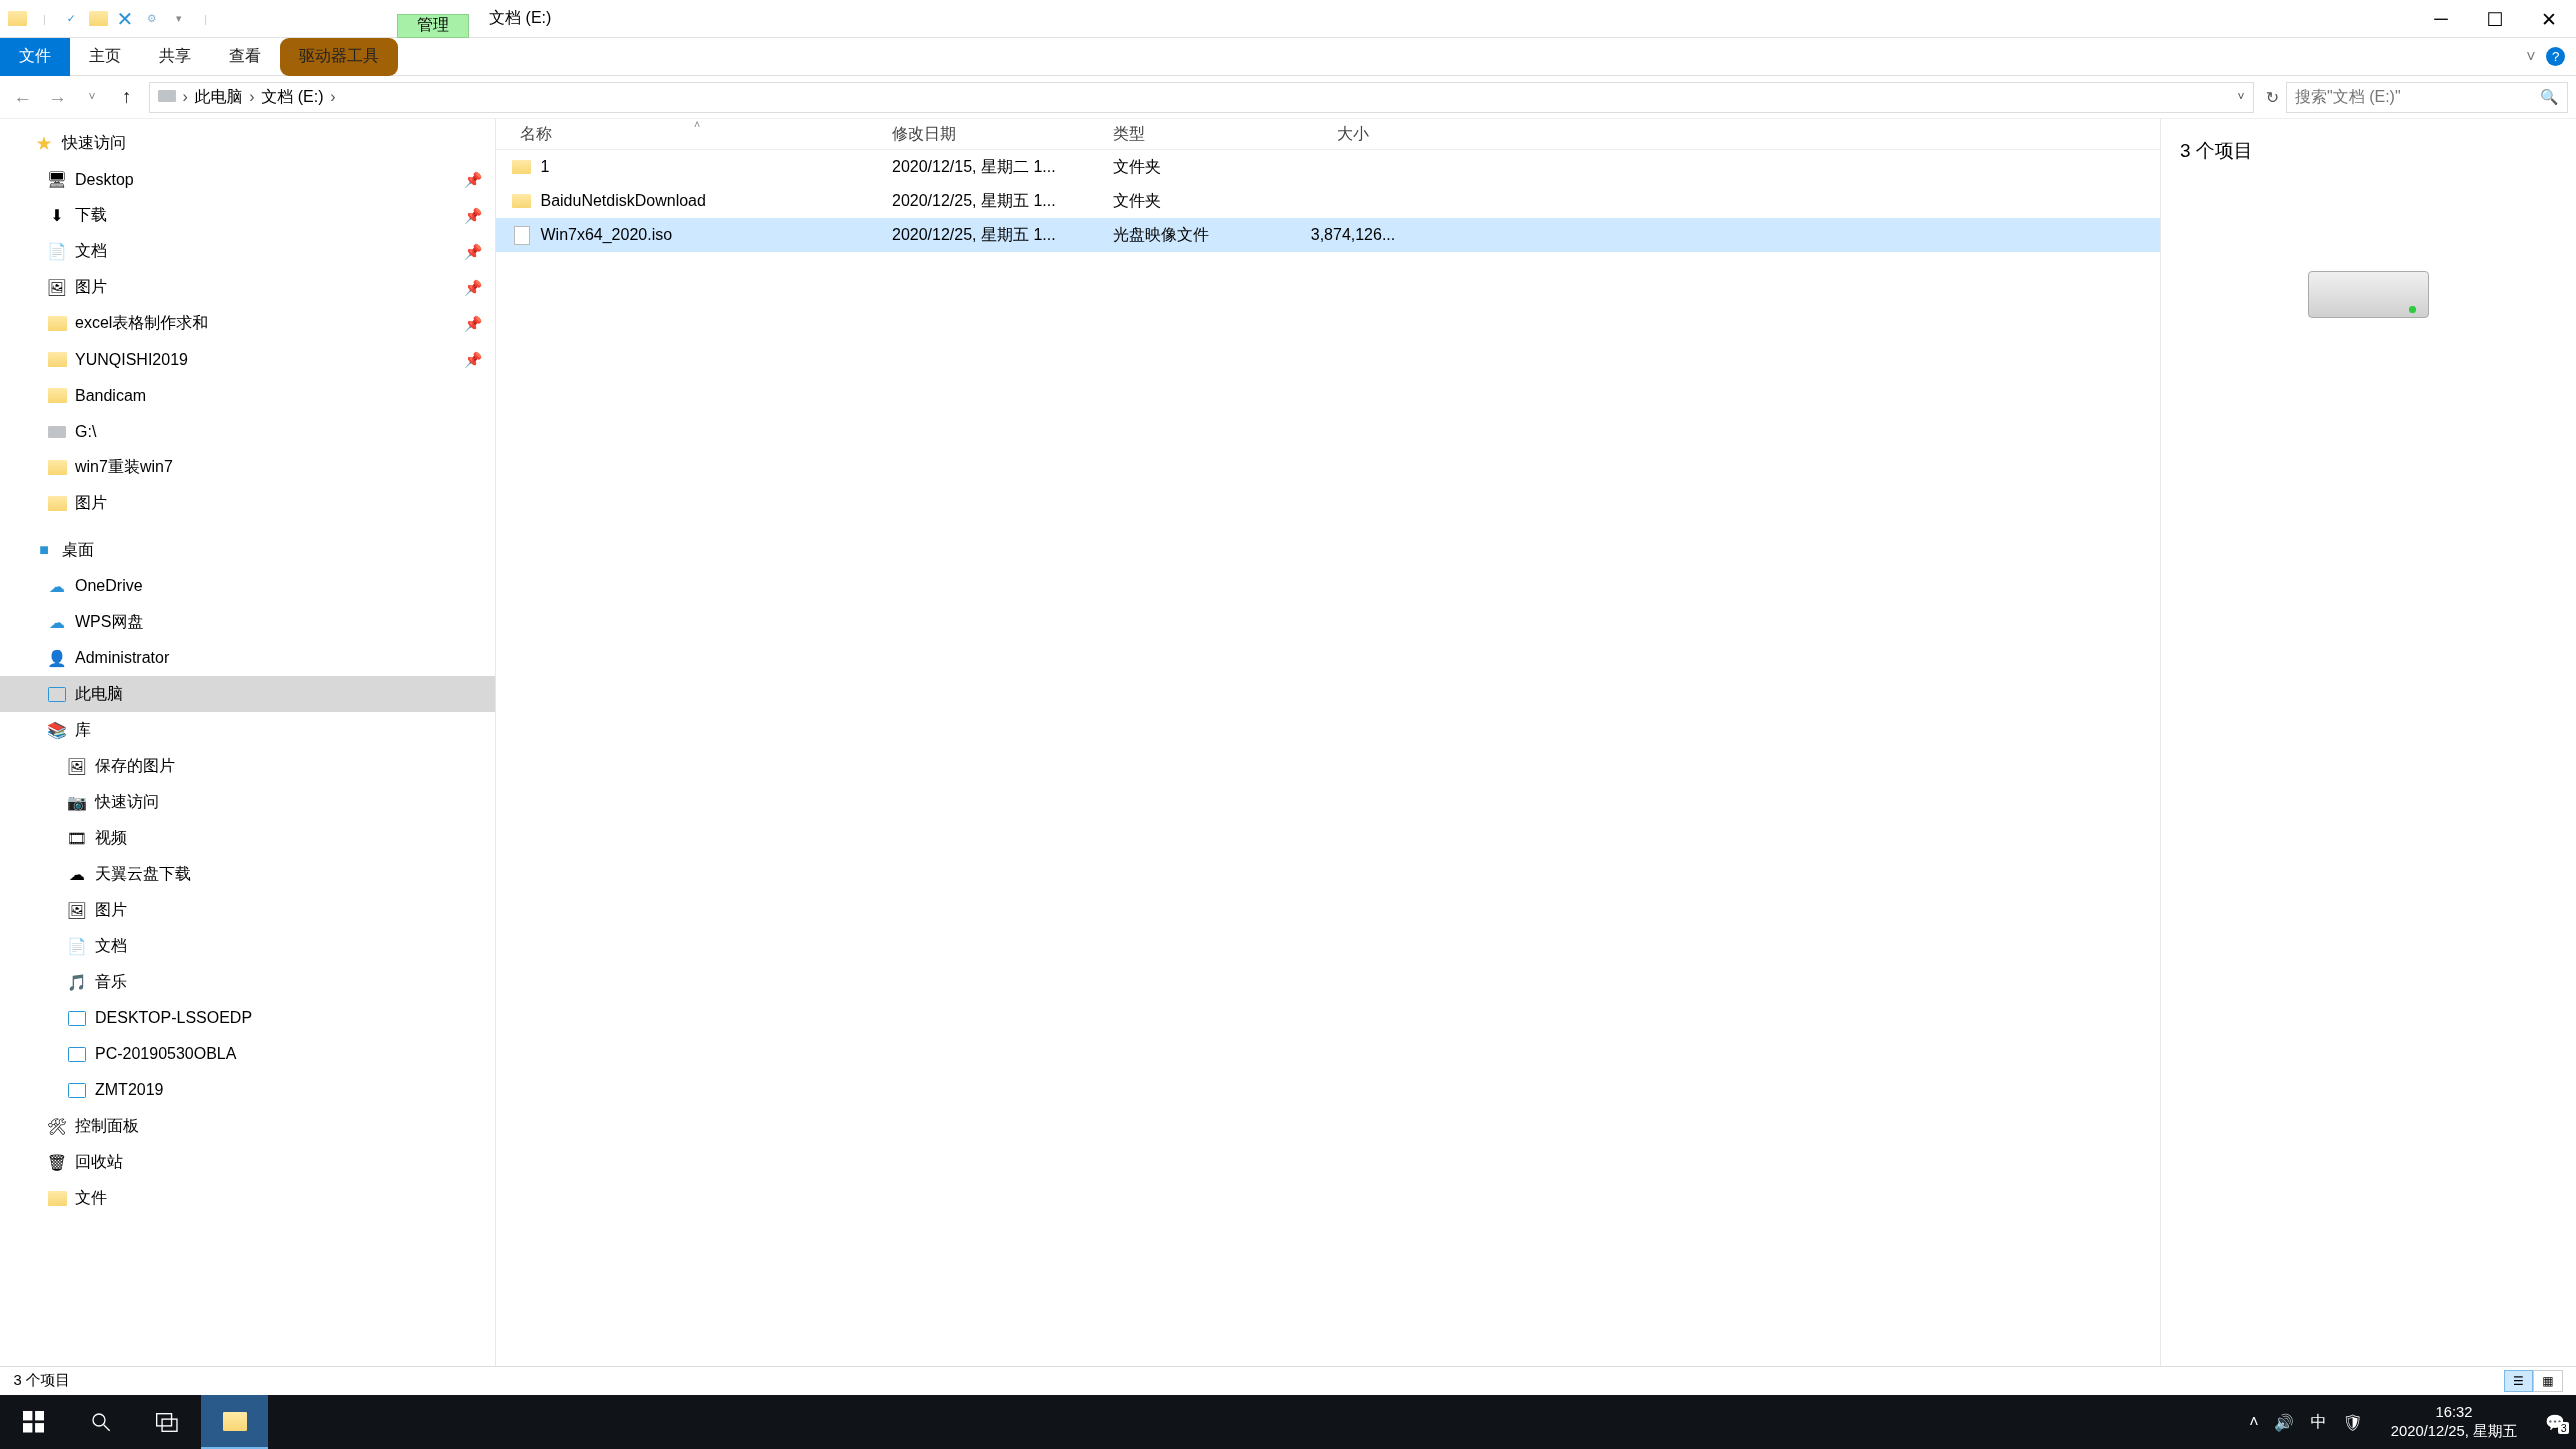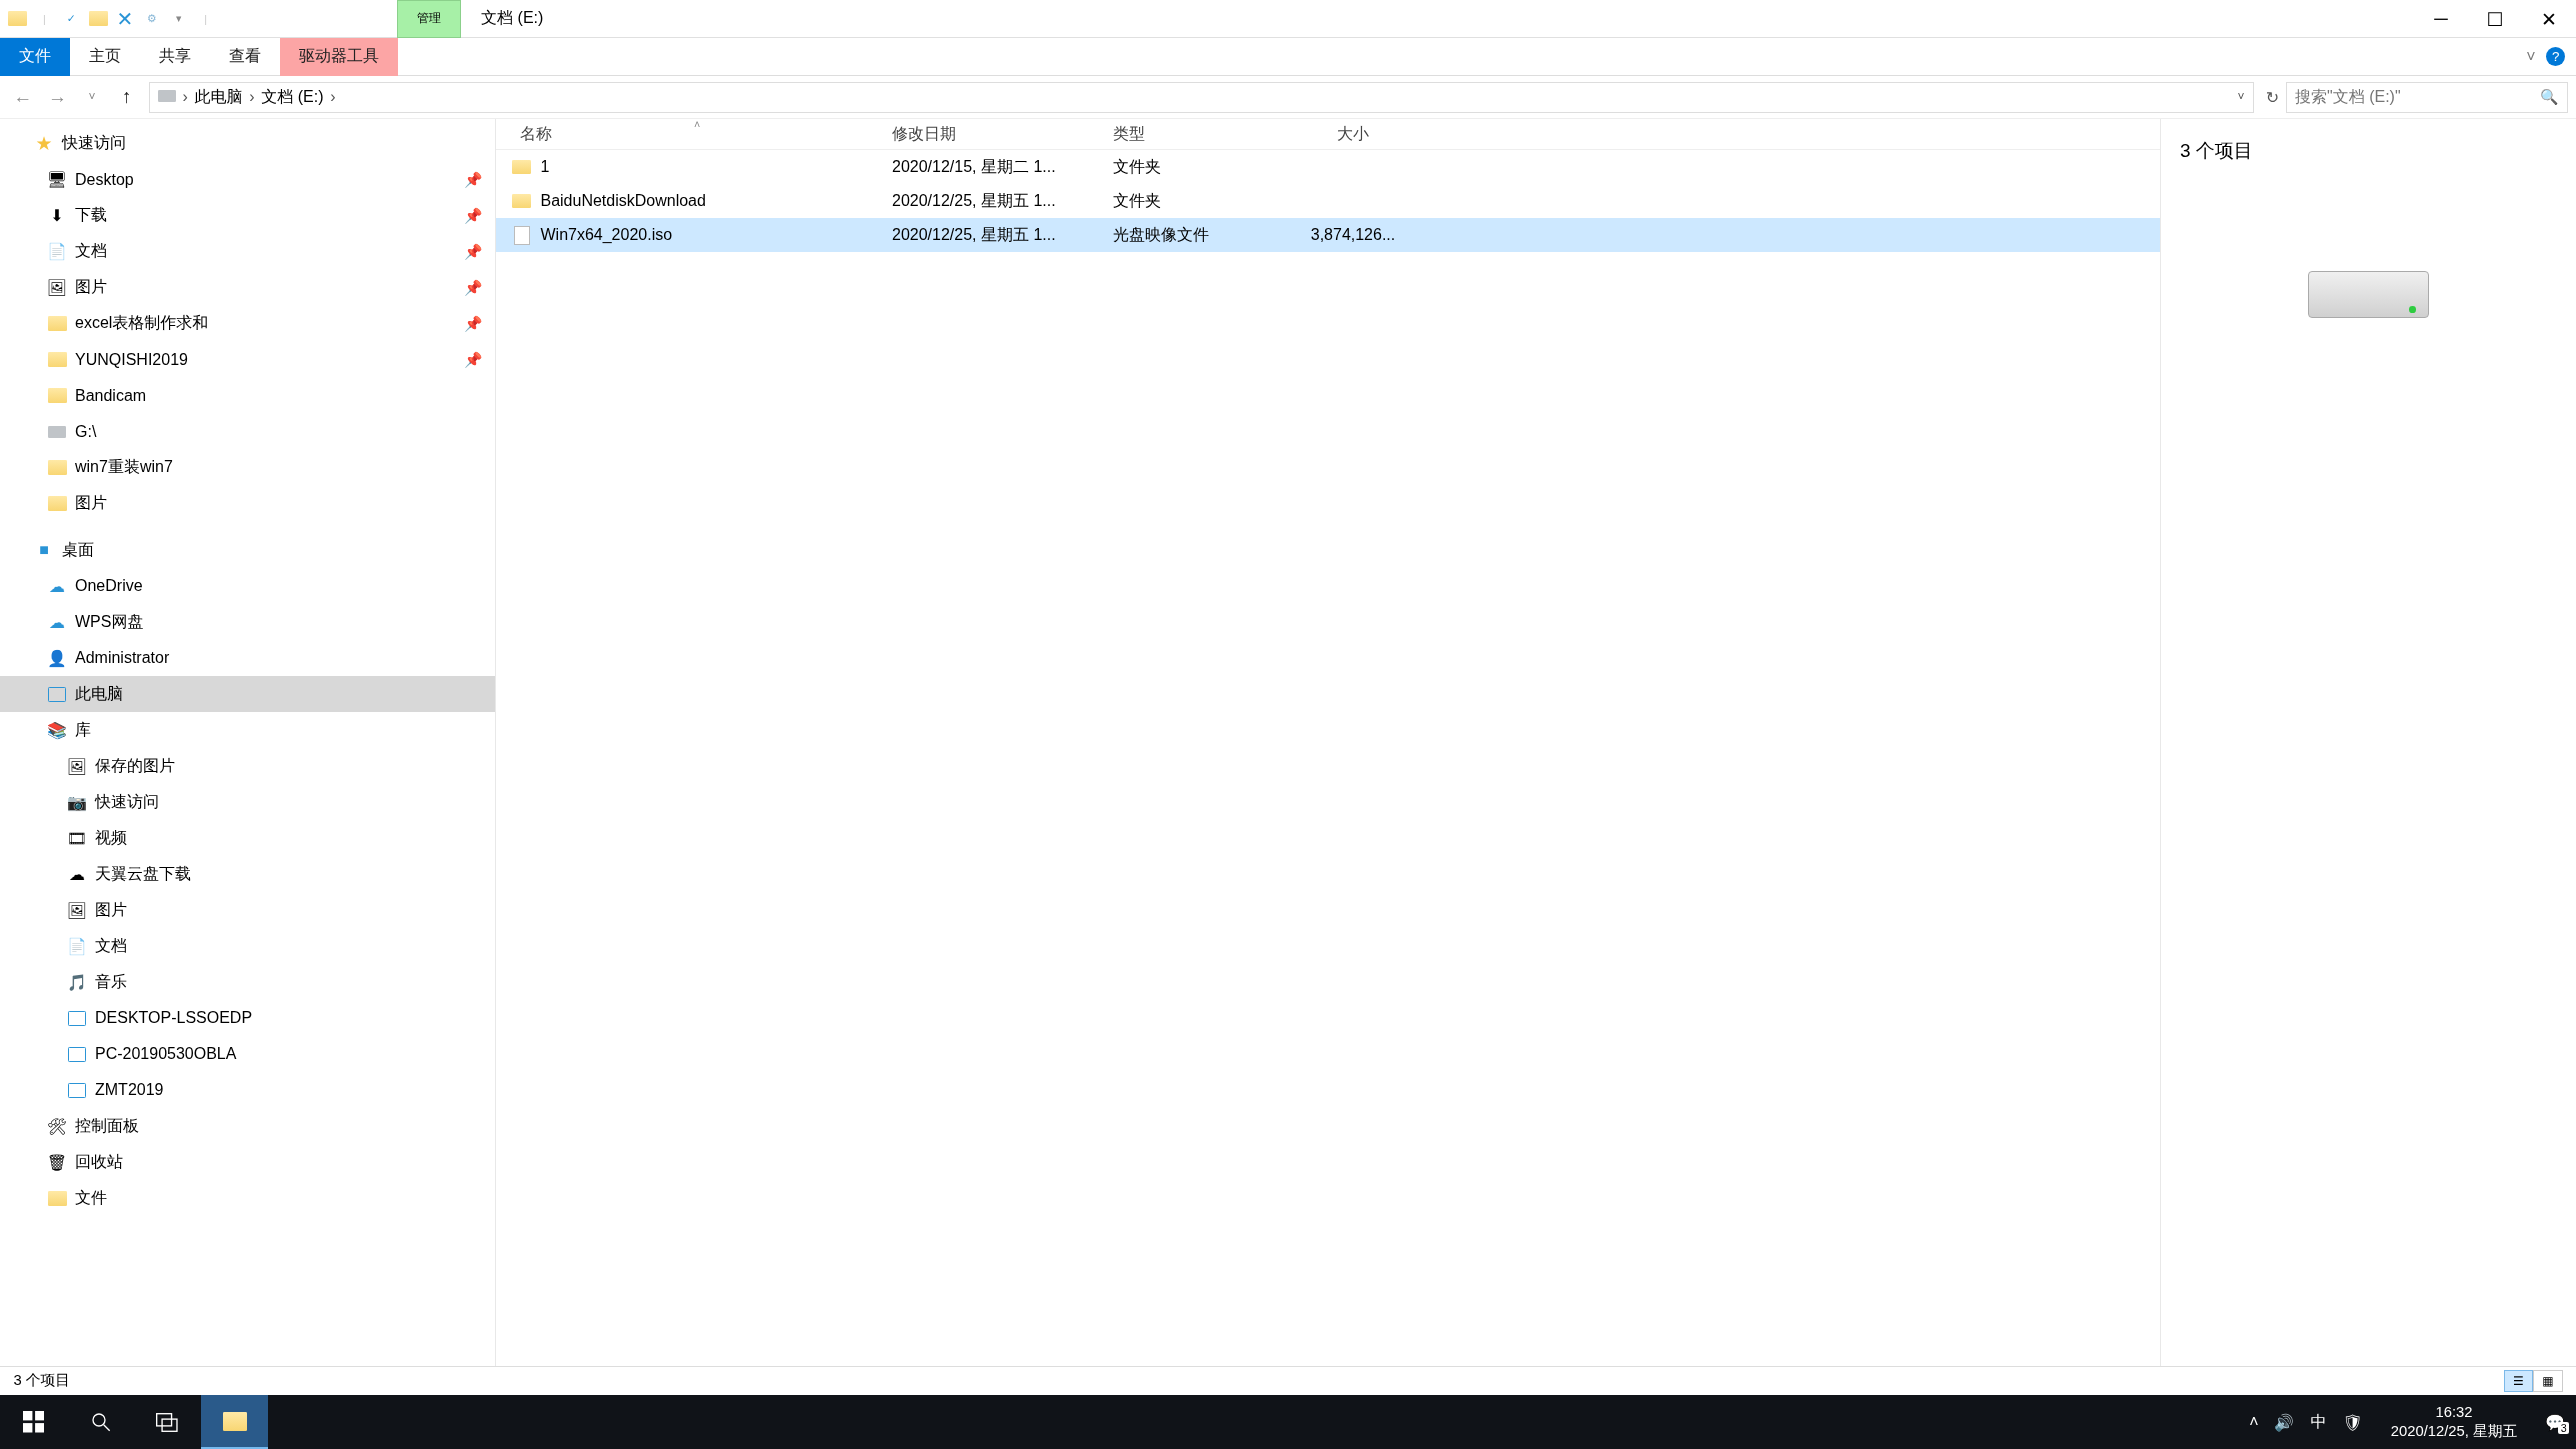--- a/index.html
+++ b/index.html
@@ -3,30 +3,30 @@
   <meta charset="utf-8">
   <style>
     * { margin: 0; padding: 0; box-sizing: border-box; font-family: "Microsoft YaHei", "Segoe UI", sans-serif; }
     body { width: 2576px; height: 1449px; background: #fff; transform-origin: top left; overflow: hidden; }
     
     
     .titlebar { height: 38px; display: flex; align-items: center; background: #fff; border-bottom: 0.7px solid #e0e0e0; position: relative; }
     .titlebar-quick { display: flex; align-items: center; padding: 0 6.7px; gap: 5.4px; }
     .qat-icon { width: 21.5px; height: 21.5px; display: inline-flex; align-items: center; justify-content: center; }
     .tab-box { height: 38px; display: flex; align-items: flex-end; }
-    .context-tab { background: #a7f0a7; border: 0.7px solid #8bd08b; padding: 4px 19px; font-size: 12px; height: 38px; display: flex; align-items: center; margin-left:174px; }
+    .context-tab { background: #a7f0a7; border: 0.7px solid #8bd08b; padding: 4px 19px; font-size: 16px; height: 24px; display: flex; align-items: center; margin-left:174px; }
     .window-title-text { margin-left: 20px; font-size: 16px; }
     .window-controls { position: absolute; right: 0; top: 0; display: flex; }
     .wc-btn { width: 54px; height: 38px; display: flex; align-items: center; justify-content: center; font-size: 19px; }
     
     
     .ribbon { height: 38px; display: flex; align-items: center; border-bottom: 0.7px solid #ddd; }
     .ribbon-tab { height: 38px; padding: 0 19px; font-size: 16px; display: flex; align-items: center; color: #222; }
     .ribbon-tab.file { background: #0078d7; color: #fff; }
-    .ribbon-tab.context { background: #fca5a5; }
+    .ribbon-tab.context { background: #a16207; border-radius: 9px; }
     .ribbon-collapse { margin-left: auto; margin-right: 10.7px; font-size: 16px; color: #777; }
     .ribbon-help { margin-right: 10.7px; width: 19px; height: 19px; border-radius: 50%; background: #0078d7; color: #fff; display: flex; align-items: center; justify-content: center; font-size: 13.4px; }
     
     
     .addressrow { height: 43px; display: flex; align-items: center; border-bottom: 0.7px solid #eee; }
     .nav-buttons { display: flex; align-items: center; padding: 0 10.7px; gap: 10.7px; }
     .nav-btn { font-size: 19px; color: #888; width: 24px; text-align: center; }
     .nav-btn.active { color: #222; }
     .addressbar { flex: 1; display: flex; align-items: center; border: 0.7px solid #ddd; height: 31px; padding: 0 8px; font-size: 16px; margin-right: 5.4px; }
     .addressbar span.sep { margin: 0 6.7px; color: #555; }

